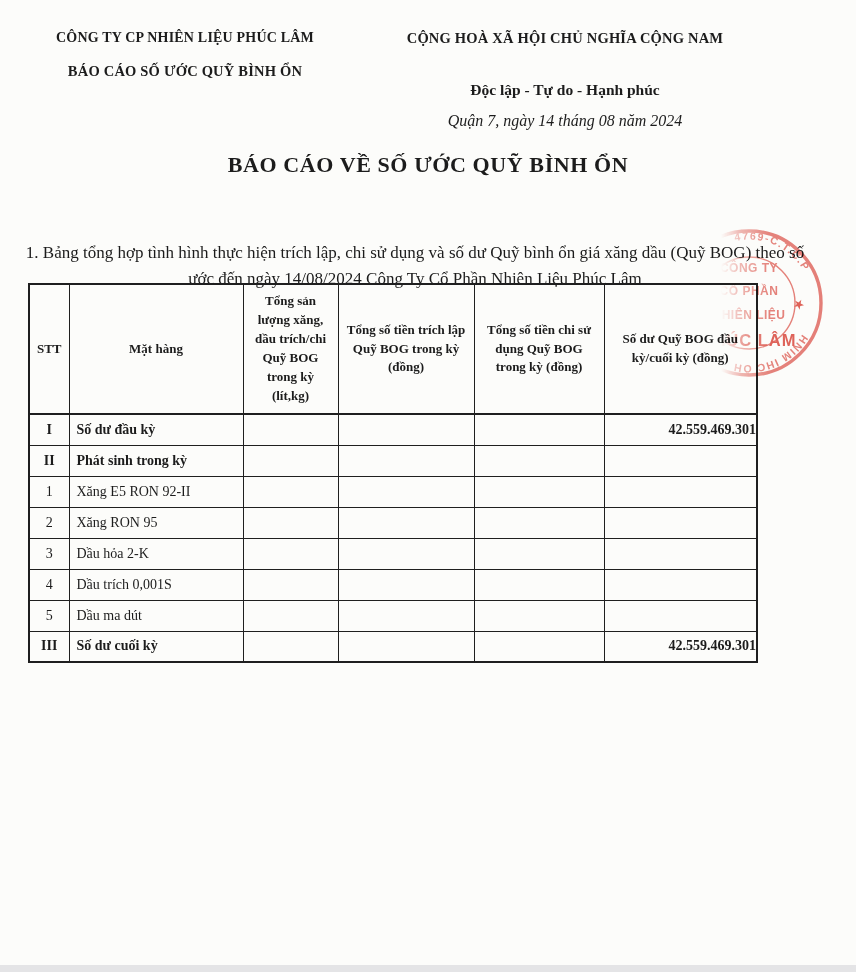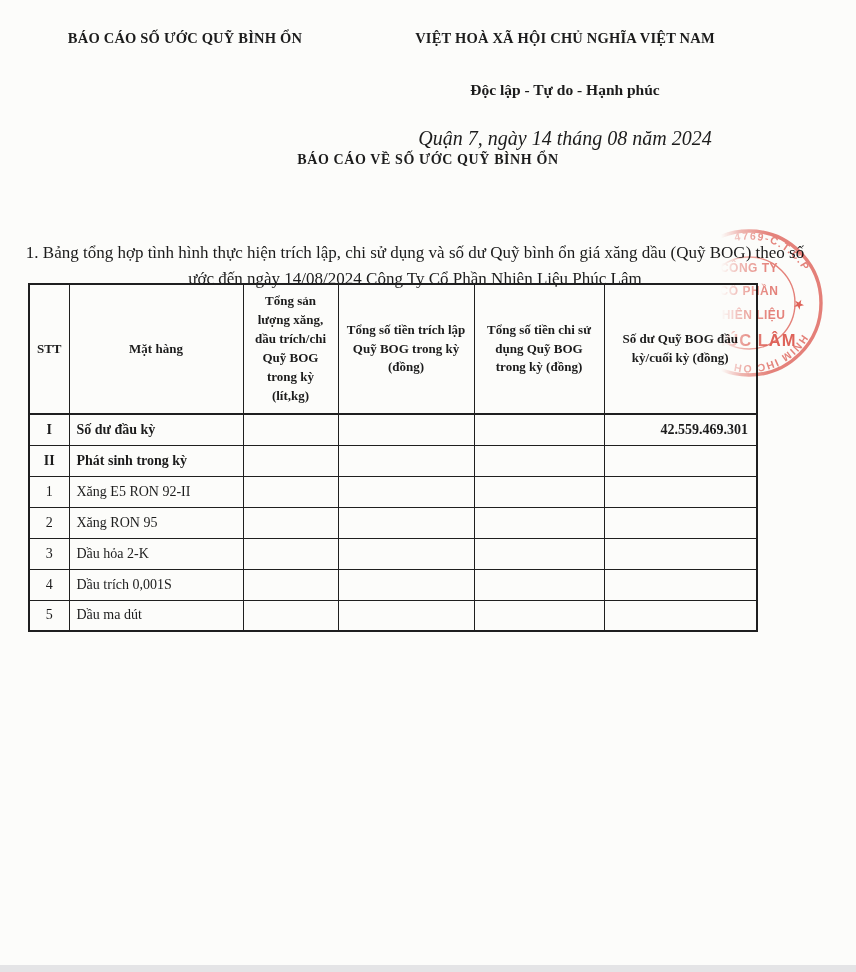--- a/index.html
+++ b/index.html
@@ -5,29 +5,29 @@
   html,body{margin:0;padding:0;background:#ffffff;}
   .page{
     position:relative;width:856px;height:972px;overflow:hidden;
     background:#fcfcfa;
     font-family:"Liberation Serif","DejaVu Serif",serif;
     color:#1c1c1c;
   }
   
   .hdr-left{position:absolute;left:50px;top:30px;width:270px;text-align:center;}
   .hdr-left .l1{font-weight:bold;font-size:14px;letter-spacing:.2px;}
-  .hdr-left .l2{font-weight:bold;font-size:14.5px;letter-spacing:.2px;}
+  .hdr-left .l2{font-weight:bold;font-size:14.5px;margin-top:17px;letter-spacing:.2px;}
   .hdr-right{position:absolute;left:385px;top:30px;width:360px;text-align:center;}
   .hdr-right .l1{font-weight:bold;font-size:14.5px;letter-spacing:.2px;}
   .hdr-right .l2{font-weight:bold;font-size:15.5px;margin-top:34px;}
-  .hdr-right .l3{font-style:italic;font-size:20px;margin-top:28px;}
+  .hdr-right .l3{font-style:italic;font-size:16px;margin-top:13px;}
   
   .doc-title{
     position:absolute;left:0;top:152px;width:100%;text-align:center;
-    font-weight:bold;font-size:14px;letter-spacing:.6px;
+    font-weight:bold;font-size:22px;letter-spacing:.6px;
   }
   
   .intro{
     position:absolute;left:22px;top:240px;width:786px;text-align:center;
     font-size:17px;line-height:1.55;
   }
   
   table.bog{
     position:absolute;left:28px;top:283px;width:728px;
     border-collapse:collapse;table-layout:fixed;
@@ -40,41 +40,42 @@
   }
   table.bog{border:2px solid #1f1f1f;}
   table.bog thead th{
     font-weight:bold;font-size:13px;line-height:1.45;
     padding:3px 5px;height:122px;
     border-bottom-width:2.5px;
   }
   table.bog tbody tr{height:31px;}
   td.c-stt{text-align:center;}
   td.c-item{text-align:left;padding-left:7px;}
-  td.c-num{text-align:right;padding-right:8px;}
+  td.c-num{text-align:right;padding-right:0;}
   tr.emph td{font-weight:bold;}
   
   .stamp{
     position:absolute;left:649px;top:203px;width:200px;height:200px;
     mix-blend-mode:multiply;opacity:.92;pointer-events:none;
   }
   
   .scan-edge{position:absolute;left:0;bottom:0;width:100%;height:7px;background:#e4e4e6;}
 </style>
 </head>
 <body>
 
 <div class="page">
 
   <div class="hdr-left">
+    <div class="l1">CÔNG TY CP NHIÊN LIỆU PHÚC LÂM</div>
     <div class="l2">BÁO CÁO SỐ ƯỚC QUỸ BÌNH ỔN</div>
   </div>
 
   <div class="hdr-right">
-    <div class="l1">VIỆT HOÀ XÃ HỘI CHỦ NGHĨA VIỆT NAM</div>
+    <div class="l1">CỘNG HOÀ XÃ HỘI CHỦ NGHĨA CỘNG NAM</div>
     <div class="l2">Độc lập - Tự do - Hạnh phúc</div>
     <div class="l3">Quận 7, ngày 14 tháng 08 năm 2024</div>
   </div>
 
   <div class="doc-title">BÁO CÁO VỀ SỐ ƯỚC QUỸ BÌNH ỔN</div>
 
   <div class="intro">1. Bảng tổng hợp tình hình thực hiện trích lập, chi sử dụng và số dư Quỹ bình ổn giá xăng dầu (Quỹ BOG) theo số ước đến ngày 14/08/2024 Công Ty Cổ Phần Nhiên Liệu Phúc Lâm</div>
 
   <table class="bog">
     <colgroup>
@@ -144,20 +145,28 @@
         <td class="c-num"></td>
         <td class="c-num"></td>
       </tr>
       <tr>
         <td class="c-stt">5</td>
         <td class="c-item">Dầu ma dút</td>
         <td class="c-num"></td>
         <td class="c-num"></td>
         <td class="c-num"></td>
         <td class="c-num"></td>
+      </tr>
+      <tr class="emph">
+        <td class="c-stt">III</td>
+        <td class="c-item">Số dư cuối kỳ</td>
+        <td class="c-num"></td>
+        <td class="c-num"></td>
+        <td class="c-num"></td>
+        <td class="c-num">42.559.469.301</td>
       </tr>
     </tbody>
   </table>
 
   <svg class="stamp" viewBox="0 0 200 200" xmlns="http://www.w3.org/2000/svg">
     <defs>
       <linearGradient id="fadeL" gradientUnits="userSpaceOnUse" x1="0" y1="0" x2="200" y2="0">
         <stop offset="0" stop-color="#ffffff" stop-opacity="0"></stop>
         <stop offset="0.36" stop-color="#ffffff" stop-opacity="0"></stop>
         <stop offset="0.46" stop-color="#ffffff" stop-opacity="0.55"></stop>

